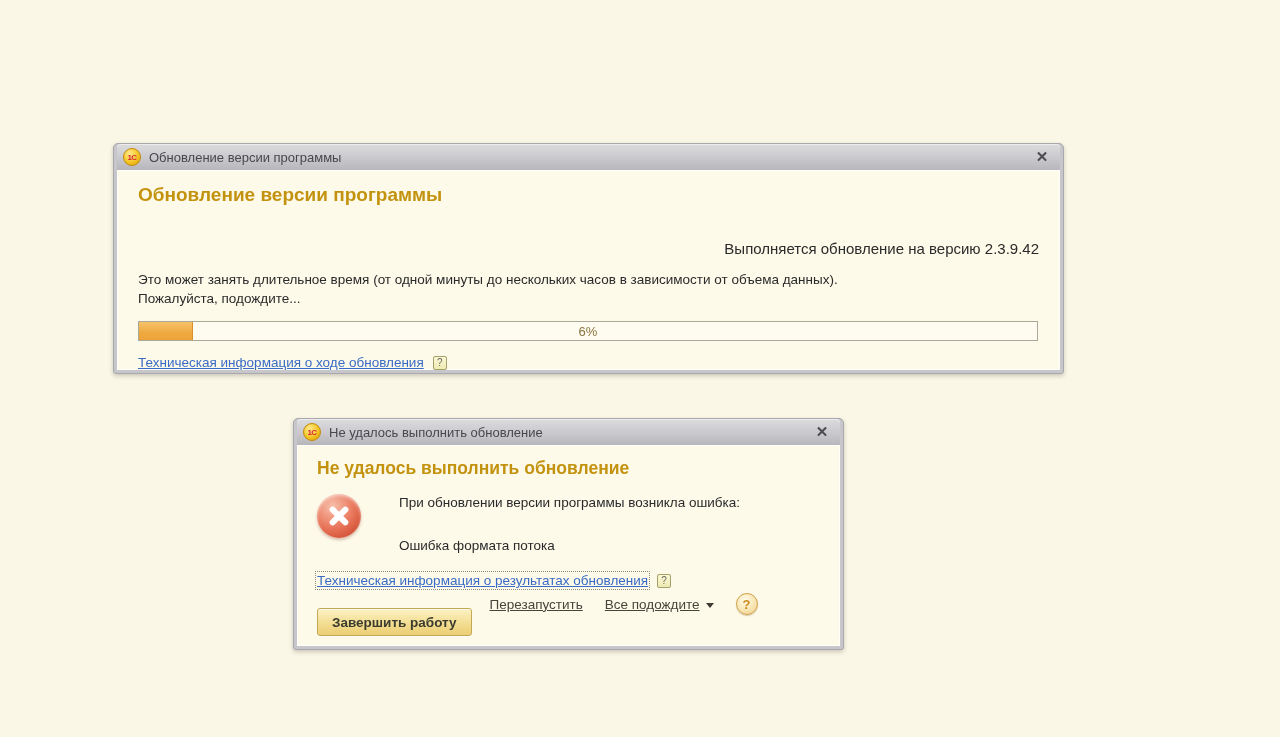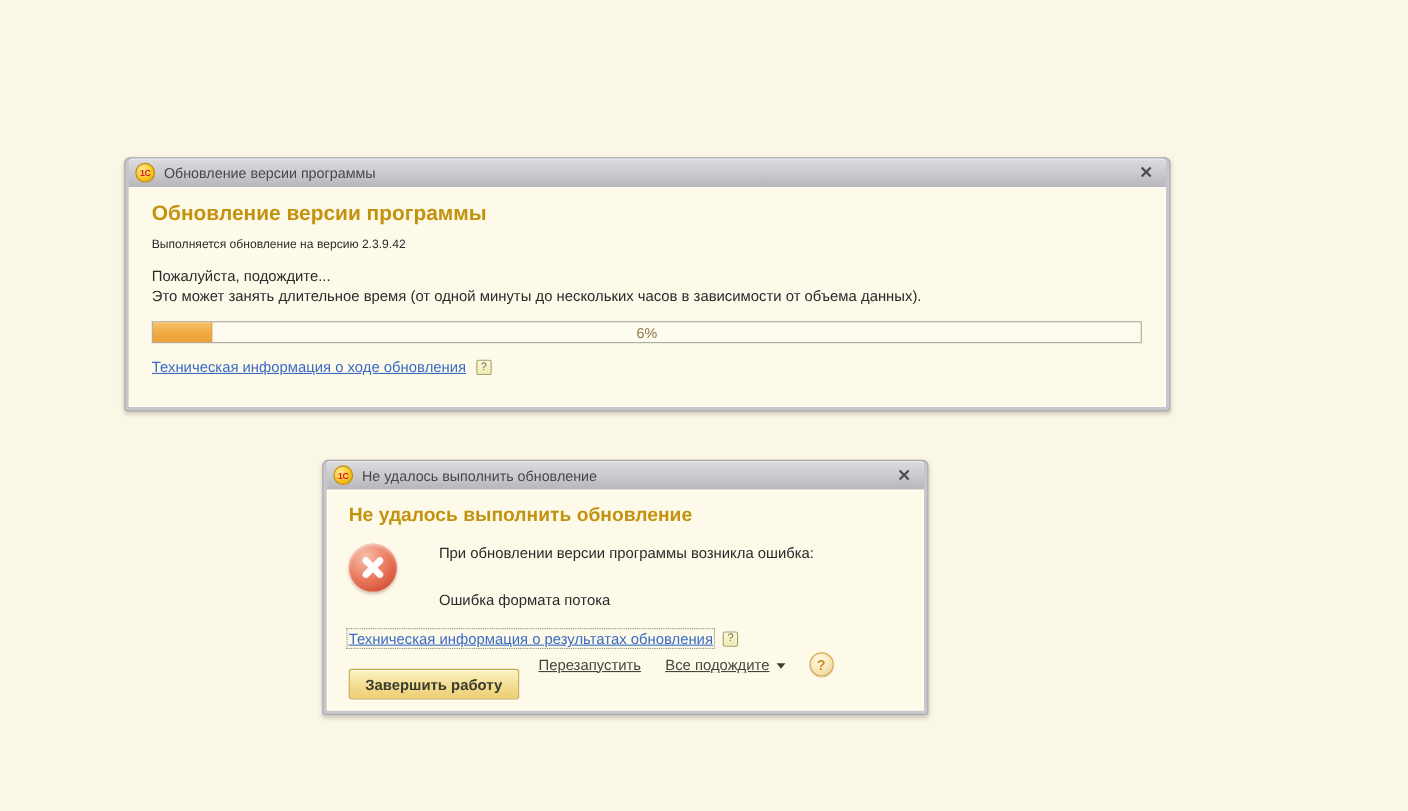--- a/index.html
+++ b/index.html
@@ -62,21 +62,21 @@
 
   .win-heading {
     font-weight:bold;
     color:#c3920e;
   }
 
   
   #win-update { left:113px; top:143px; width:951px; }
   #win-update .win-body { height:200px; padding:14px 21px 0 21px; }
   #win-update .win-heading { font-size:19px; }
-  .status-line { margin-top:10px; font-size:11px; }
+  .status-line { margin-top:34px; font-size:15px;text-align:right; }
   .info-line   { margin-top:13px; font-size:13.5px; line-height:19px; }
 
   .progress-track {
     margin-top:13px;
     height:20px;
     width:900px;
     border:1px solid #aaa898;
     background:#fefcf0;
     position:relative;
   }
@@ -197,22 +197,22 @@
 <div class="win" id="win-update">
   <div class="titlebar">
     <span class="logo-1c">1С</span>
     <span class="titlebar-title">Обновление версии программы</span>
     <span class="close-btn">✕</span>
   </div>
   <div class="win-body">
     <div class="win-heading">Обновление версии программы</div>
     <div class="status-line">Выполняется обновление на версию 2.3.9.42</div>
     <div class="info-line">
+      <div>Это может занять длительное время (от одной минуты до нескольких часов в зависимости от объема данных).</div>
       <div>Пожалуйста, подождите...</div>
-      <div>Это может занять длительное время (от одной минуты до нескольких часов в зависимости от объема данных).</div>
     </div>
     <div class="progress-track">
       <div class="progress-fill" style="width: 6%;"></div>
       <div class="progress-label">6%</div>
     </div>
     <div class="link-row">
       <a class="tech-link">Техническая информация о ходе обновления</a>
       <span class="help-sq">?</span>
     </div>
   </div>

